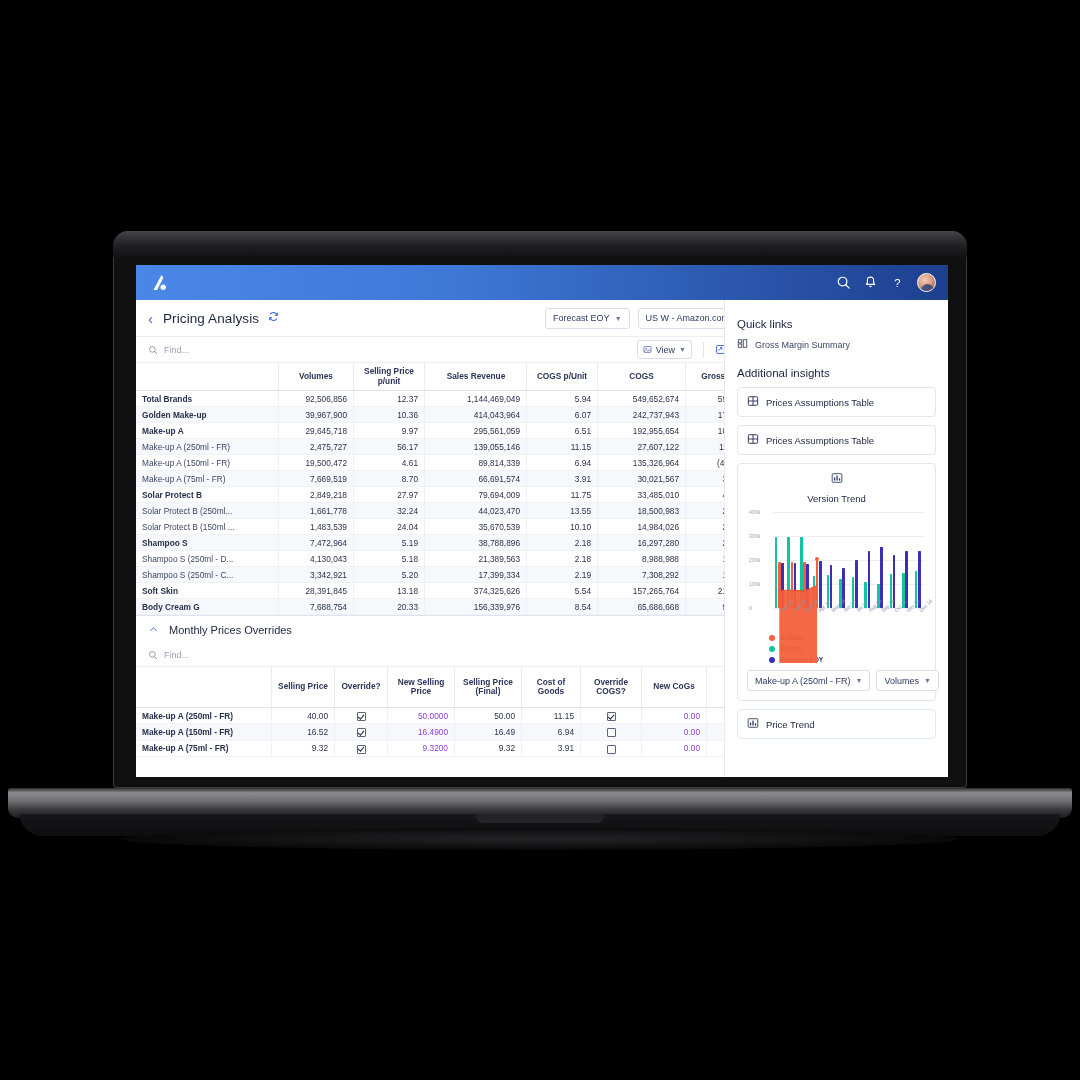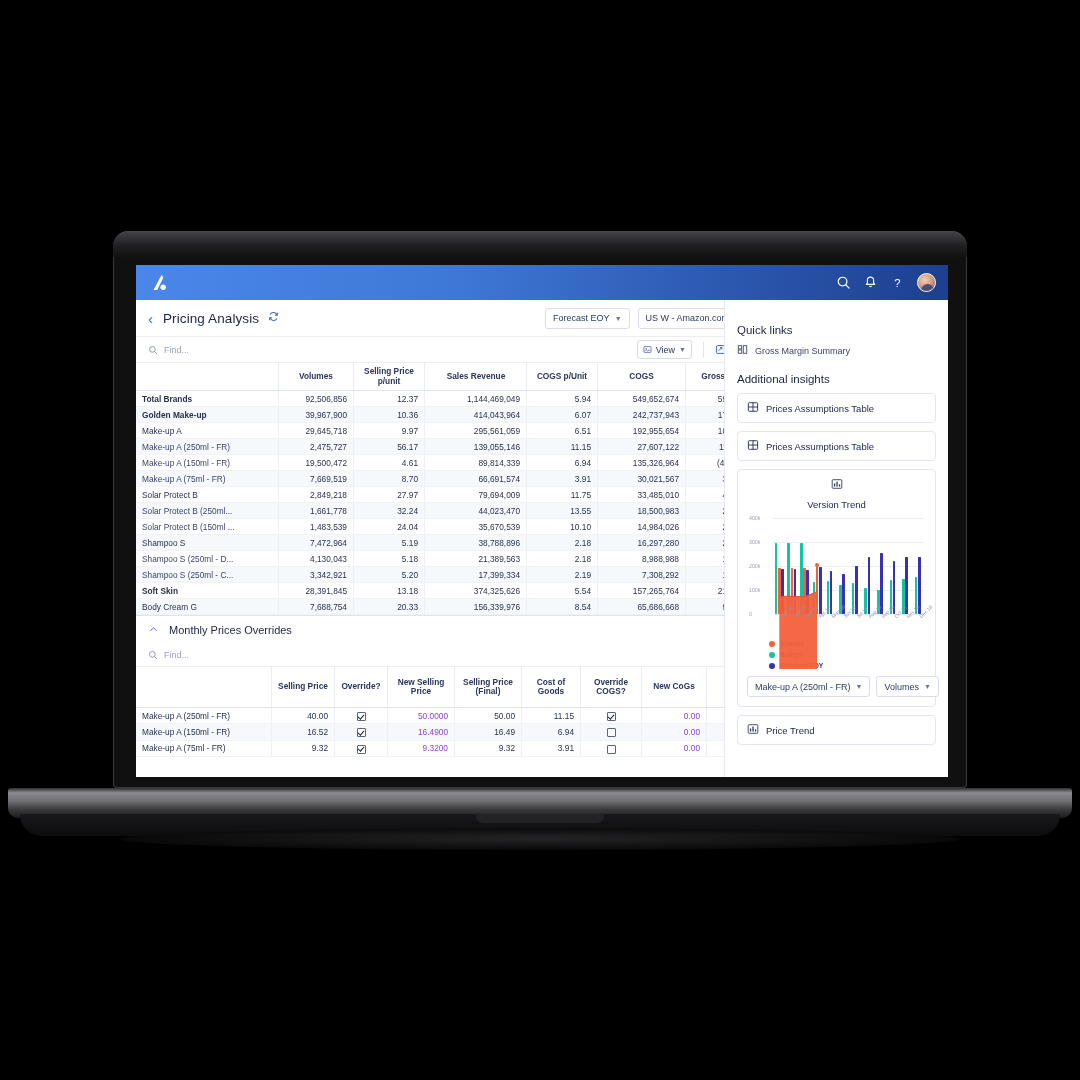--- a/index.html
+++ b/index.html
@@ -81,36 +81,36 @@
   table.grid{border-collapse:collapse;table-layout:fixed;font-size:8.3px;color:#28304d;}
   table.grid th{font-weight:bold;color:#2a3458;font-size:8.3px;padding:4px 6px;
     border-right:1px solid #e9ecf3;border-bottom:1px solid #dfe3ec;background:#fff;
     text-align:center;vertical-align:middle;line-height:1.15;}
   table.grid td{padding:2.5px 6px;border-right:1px solid #eef0f5;border-bottom:1px solid #f0f2f7;
     text-align:right;white-space:nowrap;overflow:hidden;background:#fff;}
   table.grid td.lbl{text-align:left;}
   tr.alt td{background:#f7f8fc;}
   .lvl0{font-weight:bold;padding-left:2px;}
   .lvl1{font-weight:bold;padding-left:12px;}
-  .lvl2{font-weight:normal;padding-left:24px;}
+  .lvl2{font-weight:bold;padding-left:24px;}
   .lvl3{padding-left:36px;color:#3c4566;}
   .vscroll{position:absolute;right:2px;top:26px;width:4px;height:120px;border-radius:2px;background:#c3c8d6;}
   .vtrack{position:absolute;right:2px;top:26px;width:4px;bottom:2px;border-radius:2px;background:#f0f1f5;}
 
   
   .panel{border-top:1px solid #dfe3ec;background:#fff;}
   .panel-hdr{height:27px;display:flex;align-items:center;padding:0 12px;gap:10px;}
   .panel-title{font-size:11px;color:#1c2541;}
   .panel-right{margin-left:auto;display:flex;align-items:center;gap:7px;}
   .closex{color:#2f6fe0;font-size:12px;line-height:1;}
   .panel-find{height:23px;display:flex;align-items:center;padding:0 12px;border-bottom:1px solid #eceef3;}
 
   
   .rail{position:absolute;right:0;top:35px;bottom:0;width:224px;background:#fff;
-    border-left:1px solid #e6e9f0;padding:24px 12px;box-sizing:border-box;overflow:hidden;}
+    border-left:1px solid #e6e9f0;padding:18px 12px;box-sizing:border-box;overflow:hidden;}
   .rail h3{margin:0 0 8px;font-size:11.5px;font-weight:400;color:#1c2541;}
   .rail h3.sp{margin-top:16px;}
   .quicklink{display:flex;align-items:center;gap:7px;font-size:9px;color:#3c4566;}
   .card{border:1px solid #e2e6ef;border-radius:4px;padding:7px 9px;margin-bottom:8px;
     display:flex;align-items:center;gap:7px;font-size:9.5px;color:#1c2541;background:#fff;}
   .card.chartcard{display:block;padding:8px 9px 9px;}
   .card-title{display:flex;align-items:center;gap:7px;font-size:9.5px;color:#1c2541;margin-bottom:6px;flex-direction:column;}
 
   
   .chart{position:relative;height:118px;margin:2px 0 2px 0;}

